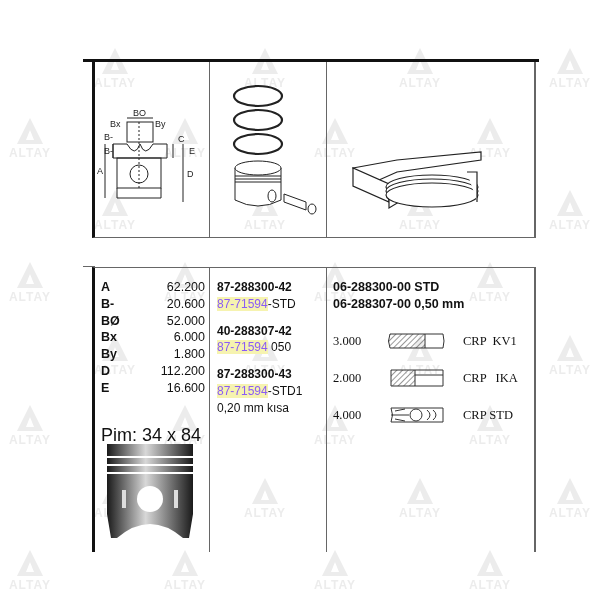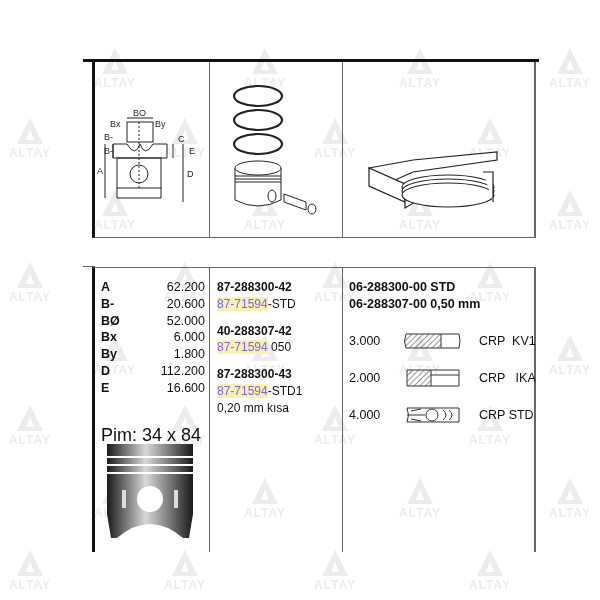--- a/index.html
+++ b/index.html
@@ -13,34 +13,34 @@
   .wm .txt { font-size:12px; font-weight:bold; letter-spacing:1px; margin-top:2px; }
 
   .box { position:absolute; left:92px; width:439px; z-index:1; }
   .box-top { top:62px; height:175px; border-left:3px solid #111; border-right:2px solid #666; border-bottom:1px solid #666; }
   .box-top::before { content:""; position:absolute; left:-12px; top:-3px; width:456px; height:3px; background:#111; }
   .box-bot { top:267px; height:284px; border-left:3px solid #111; border-right:2px solid #666; border-top:1px solid #666; }
   .box-bot::before { content:""; position:absolute; left:-12px; top:-2px; width:12px; height:1px; background:#666; }
   .col { position:absolute; top:0; bottom:0;padding-left:8px; }
   .c1 { left:0; width:114px; }
   .c2 { left:114px; width:117px; border-left:1px solid #666; }
-  .c3 { left:231px; width:205px; border-left:1px solid #666;margin-left:16px; }
+  .c3 { left:231px; width:205px; border-left:1px solid #666; }
 
   .dims { position:absolute; left:6px; top:11px; width:104px; font-size:12.5px; line-height:16.8px; }
   .dim-row { display:flex; justify-content:space-between; }
   .dim-key { font-weight:bold; }
   .pim { position:absolute; left:6px; top:157px; font-size:18px; }
 
   .parts { position:absolute; left:7px; top:11px; font-size:12px; line-height:16.8px; }
   .pn { font-weight:bold; }
   .hl { color:#8b5cf6; background:#f6f3b0; }
   .gap { height:10px; }
 
   .rings-hdr { position:absolute; left:6px; top:11px; font-size:12.5px; font-weight:bold; line-height:16.8px; }
-  .ring-row { position:absolute; left:6px; width:196px; height:20px; font-size:12.5px; display:flex; align-items:center; }
+  .ring-row { position:absolute; left:6px; width:196px; height:20px; font-size:12.5px; display:flex; align-items:center;font-family:Liberation Serif, serif; }
   .ring-w { width:54px; }
   .ring-svg { width:60px; height:20px; }
   .ring-code { margin-left:16px; white-space:pre; }
 </style>
 </head>
 <body>
 
 <div id="wm-layer">
     <div class="wm" style="left: 85px; top: 48px;">
       <div class="tri"></div>

